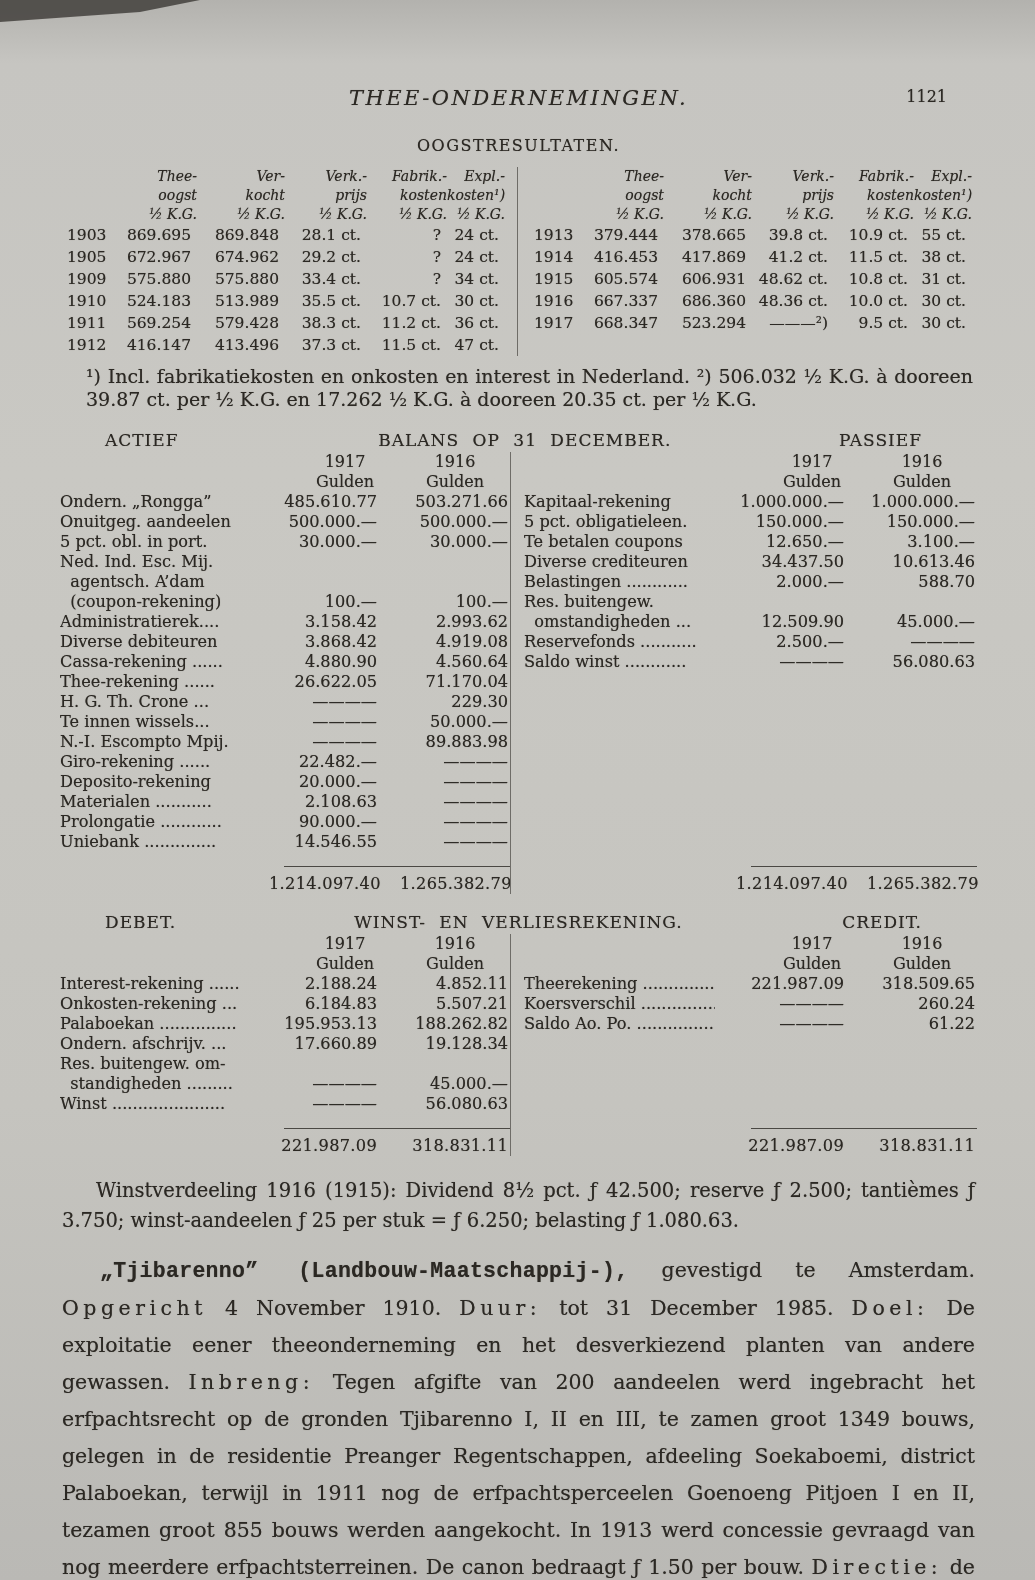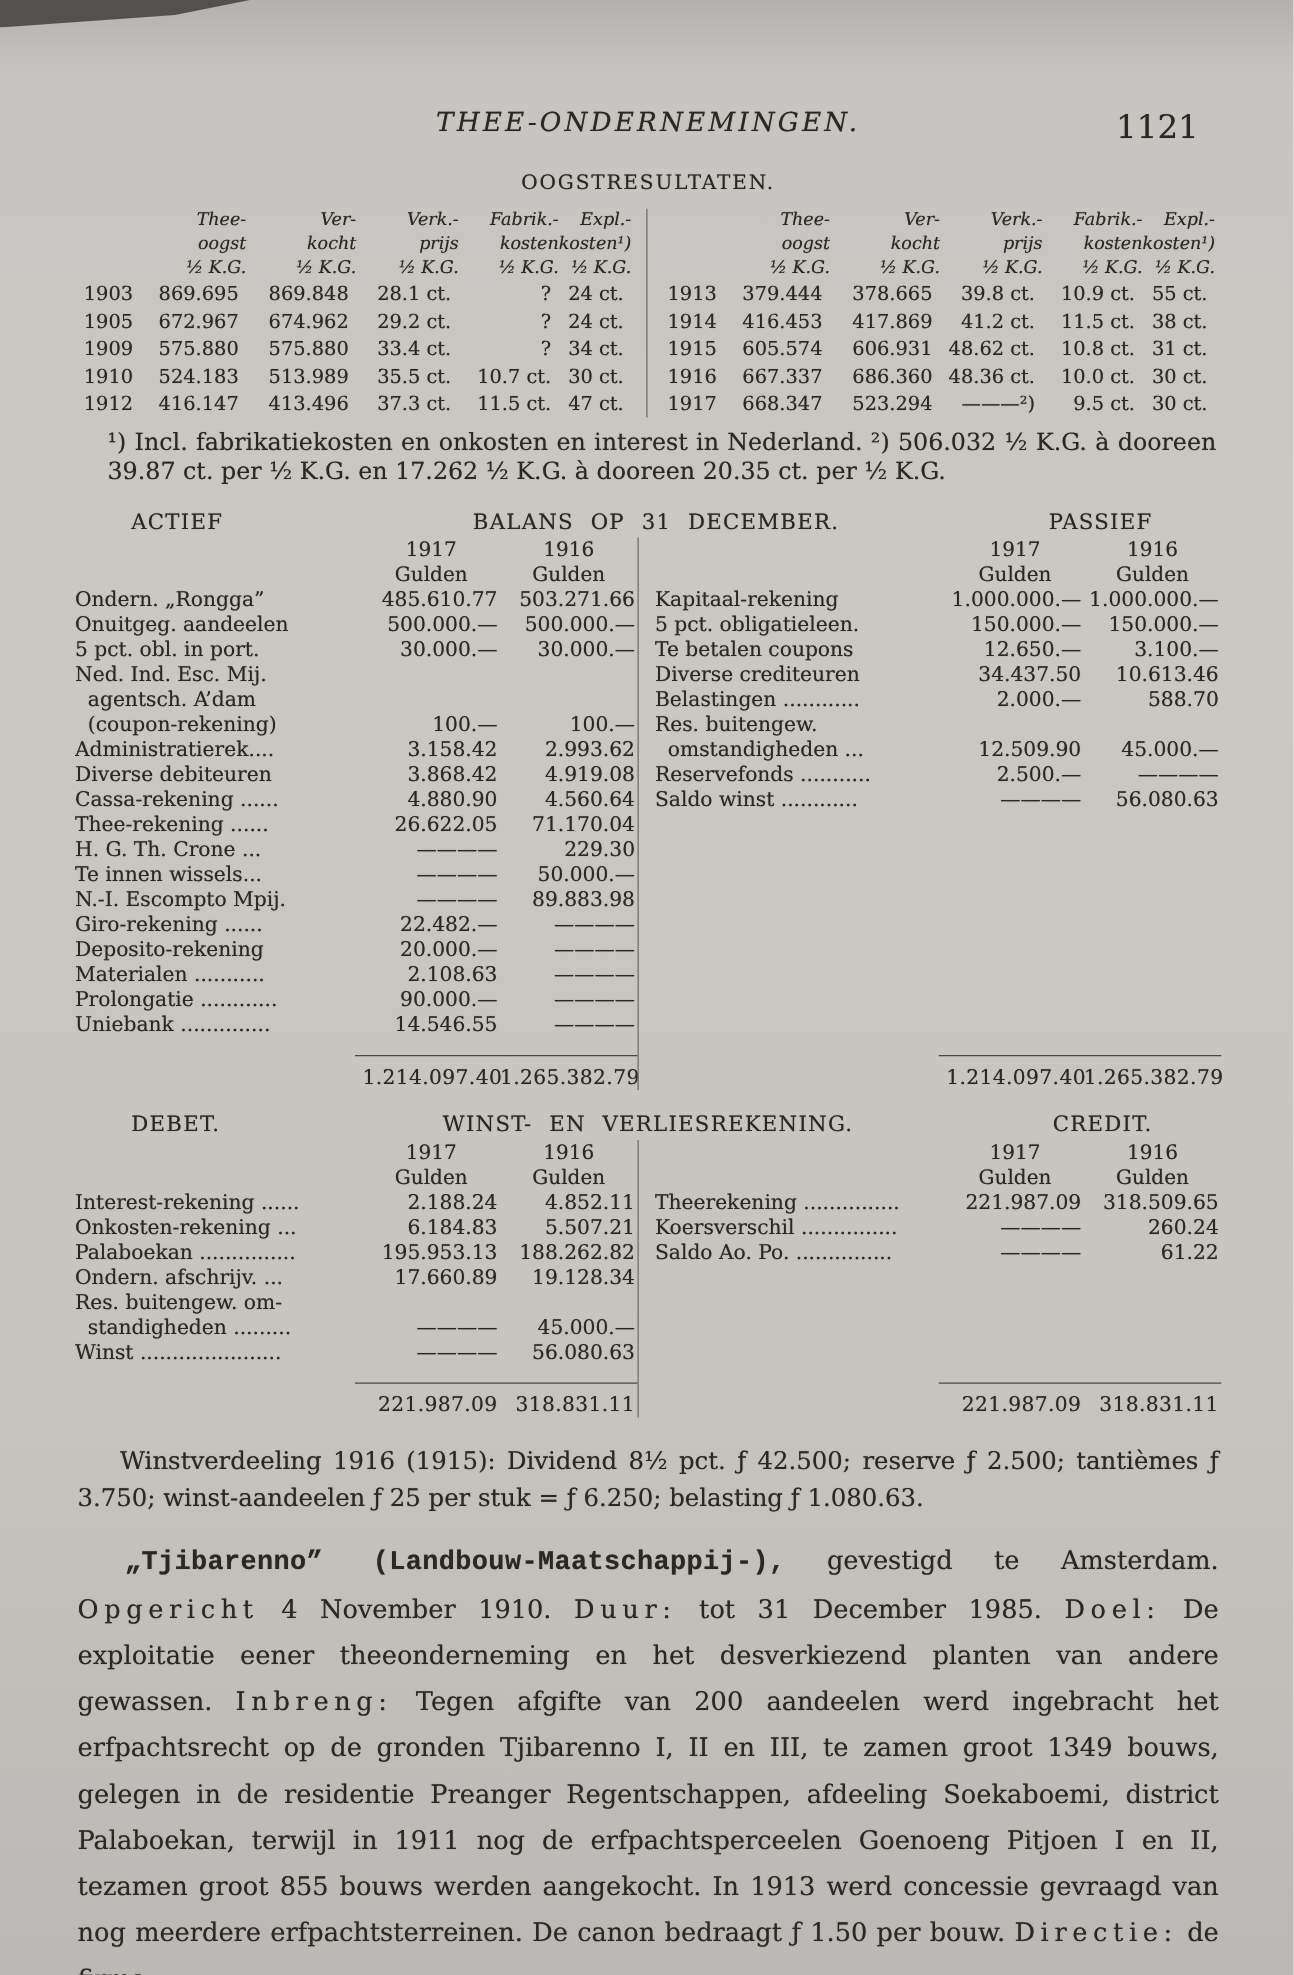--- a/index.html
+++ b/index.html
@@ -16,21 +16,21 @@
   }
   .artifact {
     position:absolute; top:0; left:0; width:210px; height:24px;
     background:#42403c;
     clip-path: polygon(0 0, 200px 0, 140px 12px, 0 22px);
     opacity:.85;
   }
   
   .runhead { position:relative; text-align:center; }
   .runhead .title { font-style:italic; font-size:21px; letter-spacing:2.5px; }
-  .runhead .pagenum { position:absolute; right:18px; top:1px; font-size:26px; }
+  .runhead .pagenum { position:absolute; right:30px; top:1px; font-size:16px; }
 
   
   .oogst-title { text-align:center; font-size:16px; letter-spacing:1.5px; margin-top:26px; }
   .oogst-wrap { display:flex; justify-content:center; margin-top:12px; }
   .otable { width:444px; }
   .otable.right { border-left:1px solid #6e6c67; padding-left:12px; }
   .otable.left  { padding-right:10px; }
   .o-head, .o-row { display:grid; grid-template-columns: 46px 88px 88px 82px 80px 58px; }
   .o-head { text-align:right; font-size:14px; line-height:19px; }
   .o-head .hc { display:flex; flex-direction:column; }
@@ -43,21 +43,21 @@
   .sec-heads { display:grid; grid-template-columns: 1fr 1fr 1fr; margin-top:18px; font-size:17px; }
   .sec-heads .side { letter-spacing:1px; }
   .sec-heads .side.l { padding-left:45px; }
   .sec-heads .side.r { text-align:right; padding-right:55px; }
   .sec-heads .mid { text-align:right; letter-spacing:1px; word-spacing:7px; white-space:nowrap; }
   .two-col { display:flex; margin-top:2px; }
   .b-col { width:452px; display:flex; flex-direction:column; }
   .b-col.right { border-left:1px solid #6e6c67; padding-left:13px; width:455px; }
   .b-years, .b-curr { display:grid; grid-template-columns: 1fr 110px 110px; font-size:16px; line-height:20px; }
   .b-years span, .b-curr span { text-align:center; }
-  .b-row, .b-trow { display:grid; grid-template-columns: 1fr 110px 110px; font-size:16.2px; line-height:20px; }
+  .b-row, .b-trow { display:grid; grid-template-columns: 1fr 110px 110px; font-size:16.2px; line-height:20px;gap:21px; }
   .b-label { white-space:pre; overflow:hidden; }
   .b-v { text-align:right; padding-right:2px; }
   .b-rule { width:226px; margin-left:auto; border-top:1.5px solid #4a4843; margin-top:14px; }
   .b-trow { margin-top:7px; }
   .b-trow .b-v { letter-spacing:.3px; }
   .spacer { flex:1; }
 
   
   .windist { font-size:19.5px; line-height:30px; text-align:justify; margin:20px 2px 0 2px; text-indent:34px; }
   .company { font-size:20.5px; line-height:37px; text-align:justify; margin:16px 2px 0 2px; text-indent:38px; }
@@ -138,20 +138,28 @@
 
           <div class="o-row">
             <span class="oc y">1910</span>
             <span class="oc">524.183</span>
             <span class="oc">513.989</span>
             <span class="oc">35.5 ct.</span>
             <span class="oc">10.7 ct.</span>
             <span class="oc">30 ct.</span>
           </div>
 
+          <div class="o-row">
+            <span class="oc y">1911</span>
+            <span class="oc">569.254</span>
+            <span class="oc">579.428</span>
+            <span class="oc">38.3 ct.</span>
+            <span class="oc">11.2 ct.</span>
+            <span class="oc">36 ct.</span>
+          </div>
 
           <div class="o-row">
             <span class="oc y">1912</span>
             <span class="oc">416.147</span>
             <span class="oc">413.496</span>
             <span class="oc">37.3 ct.</span>
             <span class="oc">11.5 ct.</span>
             <span class="oc">47 ct.</span>
           </div>
         </div>

